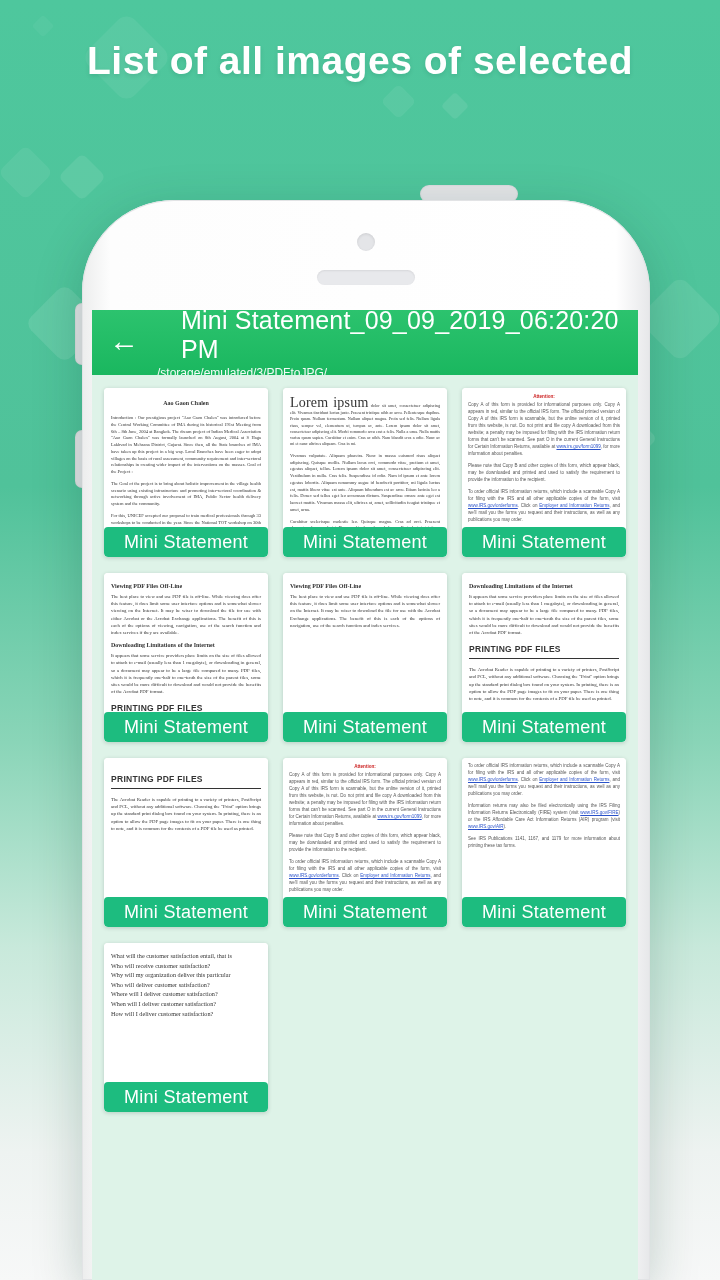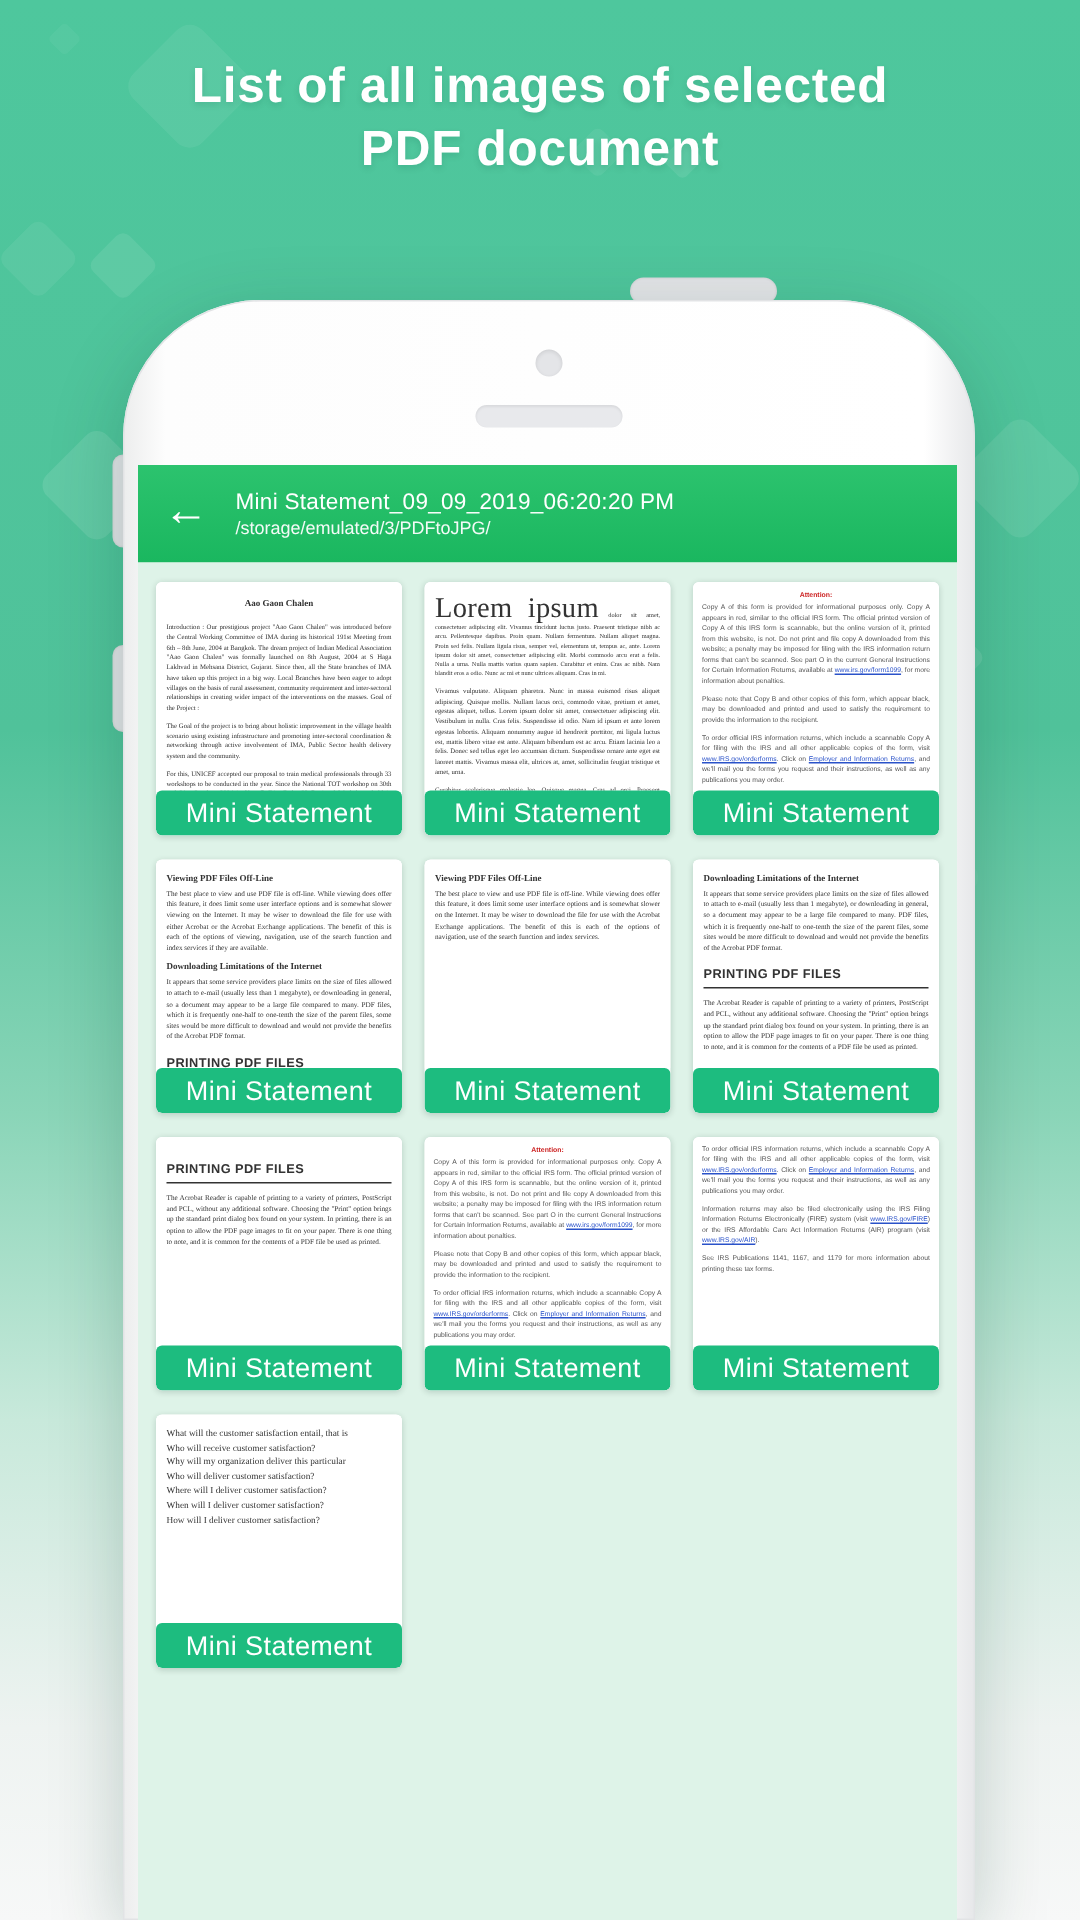--- a/index.html
+++ b/index.html
@@ -6,21 +6,21 @@
   html,body { width:720px; height:1280px; overflow:hidden; }
   body { font-family:"Liberation Sans", sans-serif; position:relative; }
 
   .stage { position:absolute; inset:0; width:720px; height:1280px; overflow:hidden;
            background:linear-gradient(180deg,#4ec79d 0%,#50c29a 38%,#8ad5b8 58%,#c8e9db 74%,#eef3f1 90%,#f7f8f8 100%); }
 
   .bg-pattern { position:absolute; inset:0; z-index:0; }
   .diamond { position:absolute; background:#ffffff; transform:rotate(45deg); }
 
   .page-title { position:absolute; top:36px; left:0; width:720px; z-index:1;
-                text-align:center; color:#ffffff; font-weight:700; font-size:33px;
+                text-align:center; color:#ffffff; font-weight:700; font-size:39px;
                 line-height:1.28; letter-spacing:0.5px;
                 text-shadow:0 2px 4px rgba(0,80,60,0.15); }
 
   
   .hw-btn { position:absolute; background:#e3e4e7; z-index:1; box-shadow:inset 0 0 2px rgba(0,0,0,0.12); }
   .hw-power { left:420px; top:185px; width:98px; height:18px; border-radius:9px; }
   .hw-vol1 { left:75px; top:303px; width:14px; height:62px; border-radius:7px; }
   .hw-vol2 { left:75px; top:430px; width:14px; height:58px; border-radius:7px; }
 
   
@@ -32,41 +32,41 @@
             border-radius:50%; background:#e4e5e8; box-shadow:inset 0 1px 3px rgba(0,0,0,0.10); }
   .speaker { position:absolute; top:70px; left:50%; margin-left:-49px; width:98px; height:15px;
              border-radius:8px; background:#e8e9ec; box-shadow:inset 0 1px 2px rgba(0,0,0,0.08); }
 
   
   .appbar { position:absolute; top:110px; left:10px; right:12px; height:65px;
             background:linear-gradient(180deg,#2cc36e 0%,#1ab75f 100%);
             display:flex; align-items:center; color:#fff; }
   .back-arrow { font-size:30px; line-height:1; padding:0 18px 4px 17px; cursor:pointer; }
   .appbar-text { display:flex; flex-direction:column; justify-content:center; }
-  .appbar-title { font-size:15px; font-weight:400; letter-spacing:0.2px; }
+  .appbar-title { font-size:25px; font-weight:400; letter-spacing:0.2px;margin-left:24px; }
   .appbar-path { font-size:12px; margin-top:2px; opacity:0.95; }
 
   
   .screen { position:absolute; top:175px; left:10px; right:12px; bottom:0; background:#def3e8; overflow:hidden; }
   .grid { display:grid; grid-template-columns:repeat(3,1fr); column-gap:15px; row-gap:16px; padding:13px 12px; }
 
   .card { position:relative; height:169px; border-radius:4px; background:#ffffff; overflow:hidden;
           box-shadow:0 1px 4px rgba(0,40,25,0.18); cursor:pointer; }
   .page { position:absolute; top:0; left:0; right:0; bottom:30px; overflow:hidden; background:#fff; color:#333; }
   .card-label { position:absolute; left:0; right:0; bottom:0; height:30px; border-radius:4px;
                 background:#1dbc7f; color:#ffffff; font-size:18px; font-weight:400;
                 display:flex; align-items:center; justify-content:center; letter-spacing:0.3px; }
 
   
   .doc-pad-serif { padding:8px 7px; font-family:"Liberation Serif", serif; }
   .doc-pad-sans  { padding:5px 6px; font-family:"Liberation Sans", sans-serif; }
   .b-hc   { font-weight:700; font-size:6px; text-align:center; margin:4px 0 9px; }
   .b-pj   { font-size:4.5px; line-height:1.5; text-align:justify; margin-bottom:5px; }
   .b-lorem { font-size:4.2px; line-height:1.5; text-align:justify; margin-bottom:5px; }
-  .b-lorem .lead { font-family:"Liberation Serif", serif; font-size:19px; line-height:1; letter-spacing:0.2px; }
+  .b-lorem .lead { font-family:"Liberation Serif", serif; font-size:14px; line-height:1; letter-spacing:0.2px; }
   .b-hsans { font-family:"Liberation Sans", sans-serif; font-weight:700; font-size:8.5px;
              letter-spacing:0.3px; border-bottom:1px solid #333; padding-bottom:4px; margin:8px 0 7px; }
   .b-hserif { font-family:"Liberation Serif", serif; font-weight:700; font-size:6px; margin:2px 0 4px; }
   .b-pserif { font-family:"Liberation Serif", serif; font-size:4.8px; line-height:1.5; text-align:justify; margin-bottom:6px; }
   .b-attn { color:#cc2222; font-weight:700; font-size:4.6px; text-align:center; margin:1px 0 3px; }
   .b-ps   { font-size:4.5px; line-height:1.55; color:#555; text-align:justify; margin-bottom:5px; }
   .b-ps .lnk { color:#2a52c9; text-decoration:underline; }
   .b-line { font-family:"Liberation Serif", serif; font-size:6.2px; line-height:1.55; }
 </style>
 </head>
@@ -98,21 +98,20 @@
       <div class="diamond" style="left: 591px; top: 558px; width: 54px; height: 54px; opacity: 0.045; border-radius: 10px;"></div>
       <div class="diamond" style="left: 182px; top: 757px; width: 37px; height: 37px; opacity: 0.065; border-radius: 7px;"></div>
       <div class="diamond" style="left: 445px; top: 96px; width: 20px; height: 20px; opacity: 0.085; border-radius: 4px;"></div>
       <div class="diamond" style="left: 36px; top: 295px; width: 57px; height: 57px; opacity: 0.105; border-radius: 10px;"></div>
       <div class="diamond" style="left: 299px; top: 494px; width: 40px; height: 40px; opacity: 0.045; border-radius: 7px;"></div>
       <div class="diamond" style="left: 562px; top: 693px; width: 23px; height: 23px; opacity: 0.065; border-radius: 4px;"></div>
     </div>
 
   <h1 class="page-title">
     <span>List of all images of selected</span><br>
-    <span>PDF document</span>
   </h1>
 
   <div class="hw-btn hw-power"></div>
   <div class="hw-btn hw-vol1"></div>
   <div class="hw-btn hw-vol2"></div>
 
   <div class="phone">
     <div class="camera"></div>
     <div class="speaker"></div>
 

